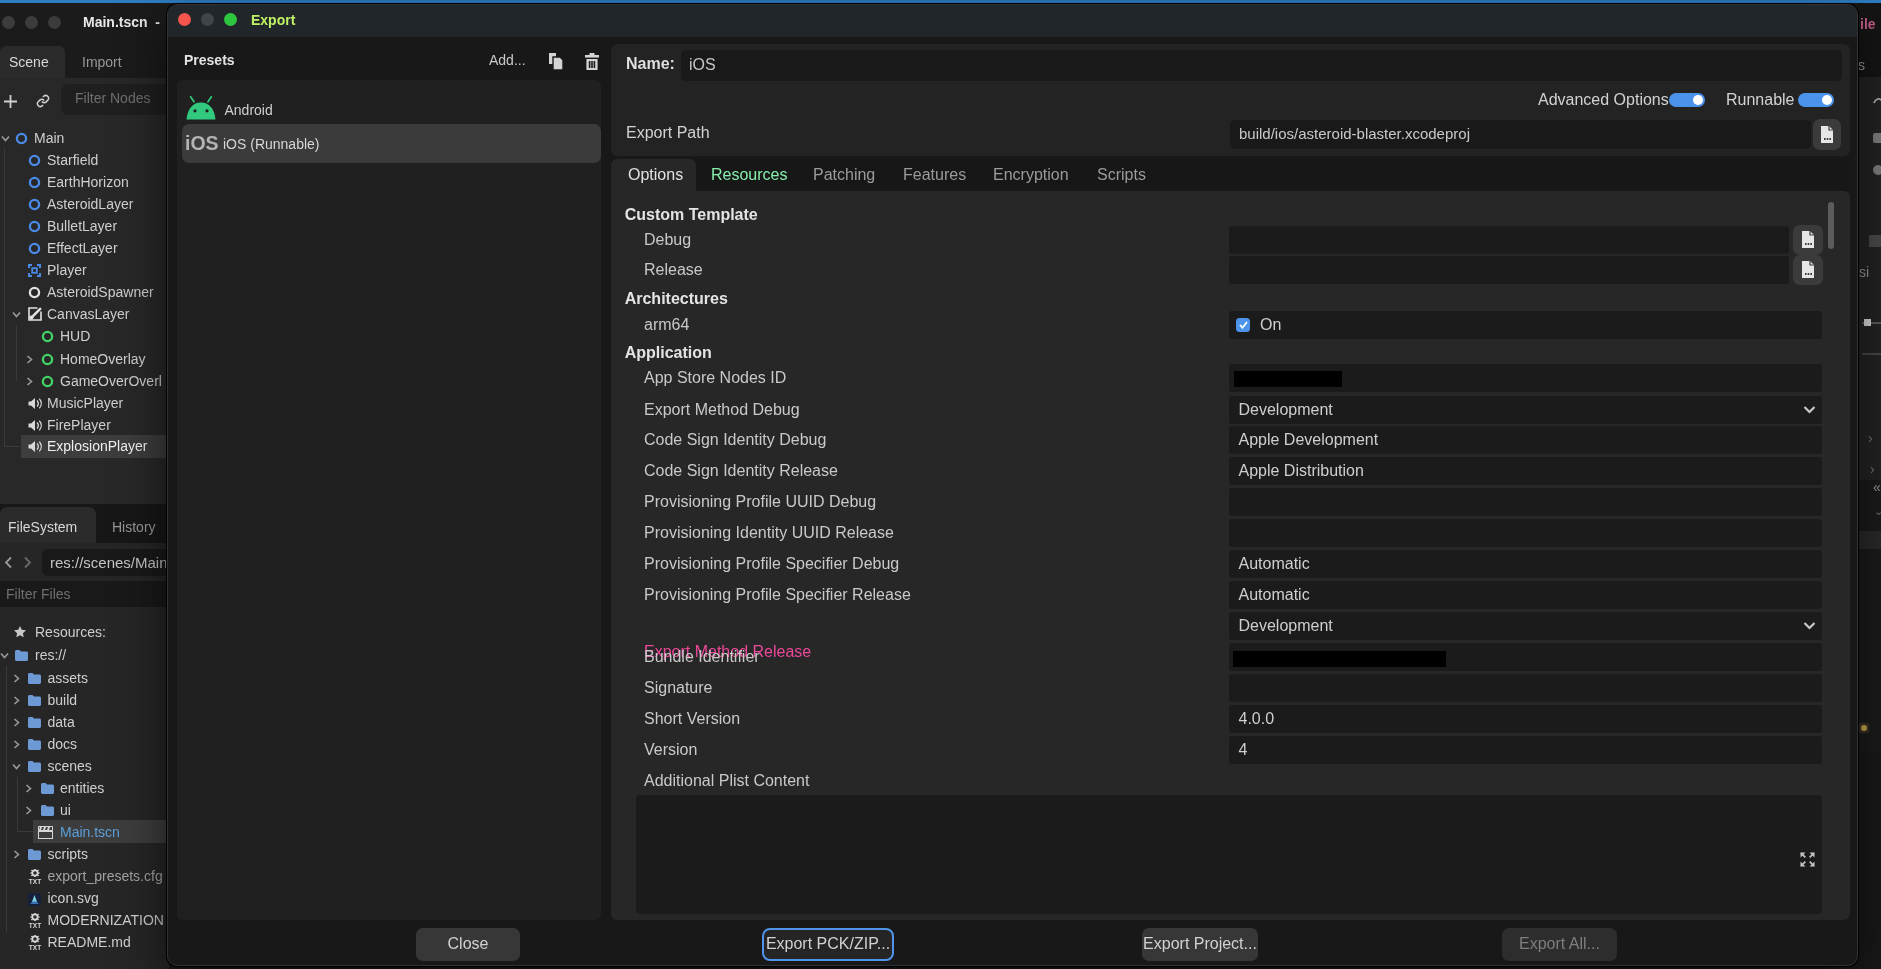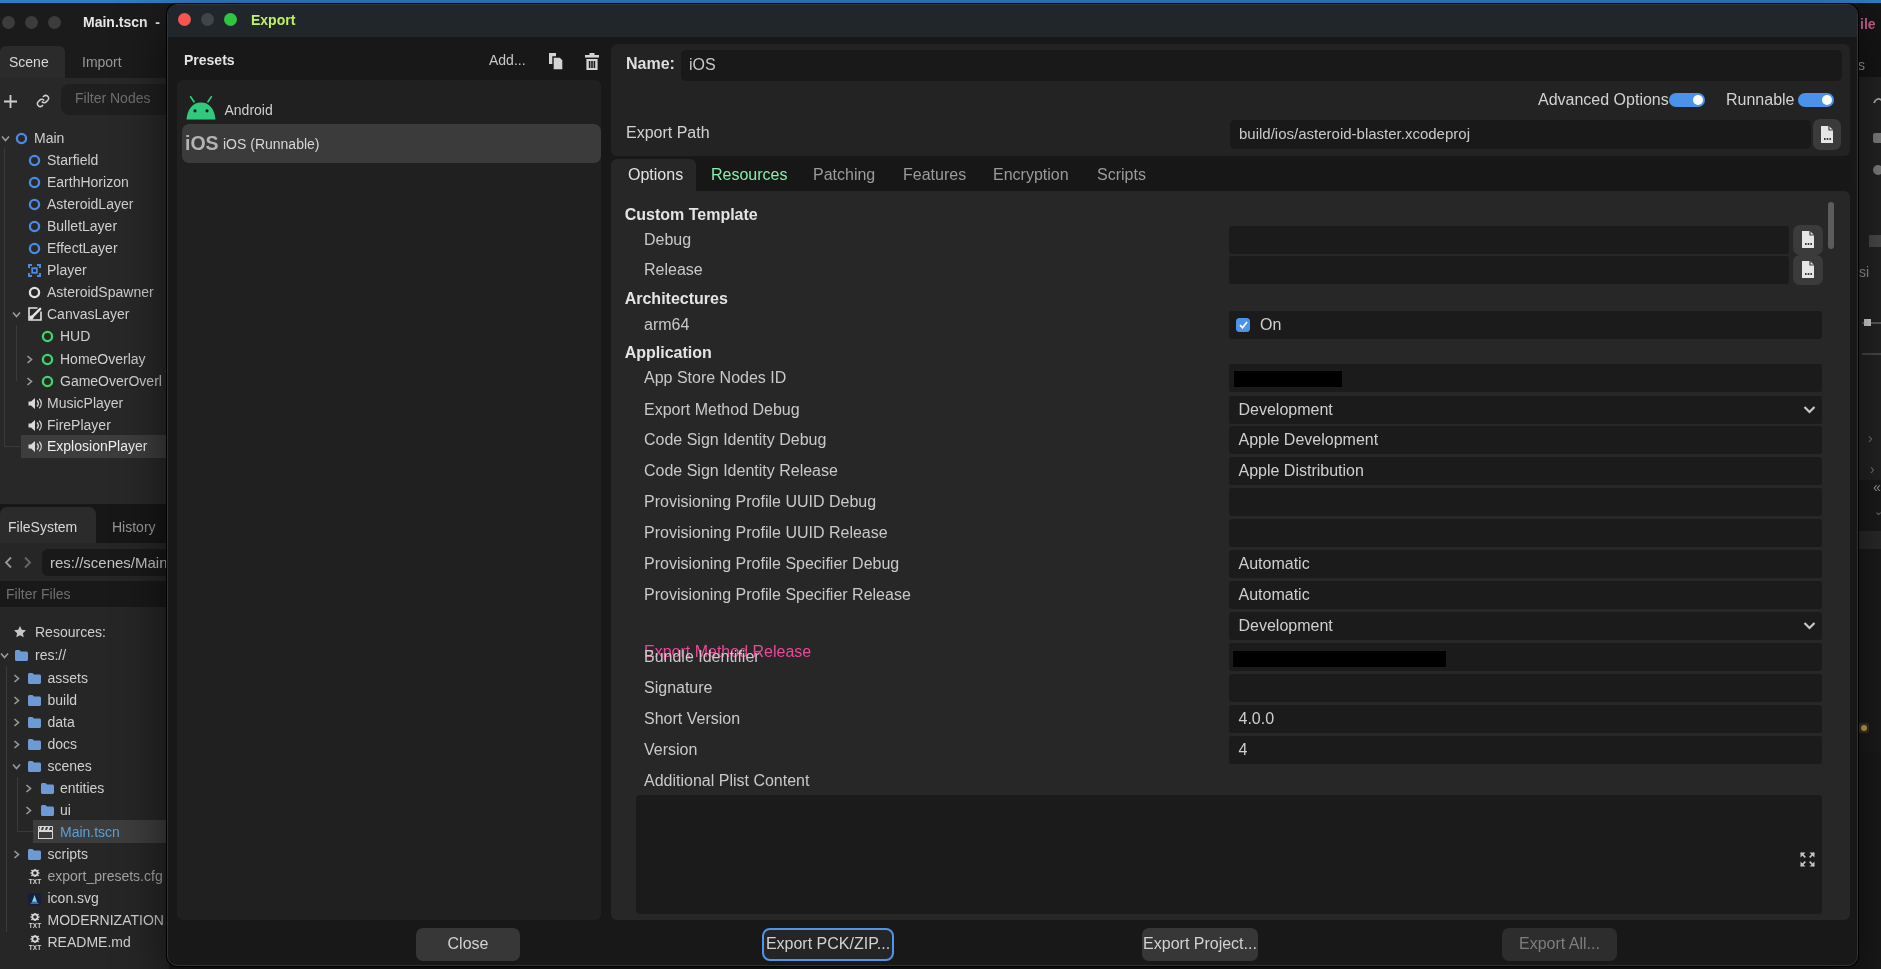--- a/index.html
+++ b/index.html
@@ -354,21 +354,21 @@
       <path d="M1.5 1l5 5 5-5" fill="none" stroke="#c8c8c8" stroke-width="2.2"></path>
     </svg>
 <div class="t2" style="left:476px;top:424.1px;color:#c9c9c9">Code Sign Identity Debug</div>
 <div class="abs" style="left:1061px;top:421.1px;width:593px;height:28px;background:#1b1b1b;border-radius:3px"></div>
 <div class="t2" style="left:1070.5px;top:424.1px;color:#cfcfcf">Apple Development</div>
 <div class="t2" style="left:476px;top:455.3px;color:#c9c9c9">Code Sign Identity Release</div>
 <div class="abs" style="left:1061px;top:452.3px;width:593px;height:28px;background:#1b1b1b;border-radius:3px"></div>
 <div class="t2" style="left:1070.5px;top:455.3px;color:#cfcfcf">Apple Distribution</div>
 <div class="t2" style="left:476px;top:485.9px;color:#c9c9c9">Provisioning Profile UUID Debug</div>
 <div class="abs" style="left:1061px;top:482.9px;width:593px;height:28px;background:#1b1b1b;border-radius:3px"></div>
-<div class="t2" style="left:476px;top:517.1px;color:#c9c9c9">Provisioning Profile UUID Release</div>
+<div class="t2" style="left:476px;top:517.1px;color:#c9c9c9">Provisioning Identity UUID Release</div>
 <div class="abs" style="left:1061px;top:514.1px;width:593px;height:28px;background:#1b1b1b;border-radius:3px"></div>
 <div class="t2" style="left:476px;top:548.3px;color:#c9c9c9">Provisioning Profile Specifier Debug</div>
 <div class="abs" style="left:1061px;top:545.3px;width:593px;height:28px;background:#1b1b1b;border-radius:3px"></div>
 <div class="t2" style="left:1070.5px;top:548.3px;color:#cfcfcf">Automatic</div>
 <div class="t2" style="left:476px;top:578.9px;color:#c9c9c9">Provisioning Profile Specifier Release</div>
 <div class="abs" style="left:1061px;top:575.9px;width:593px;height:28px;background:#1b1b1b;border-radius:3px"></div>
 <div class="t2" style="left:1070.5px;top:578.9px;color:#cfcfcf">Automatic</div>
 <div class="t2" style="left:476px;top:636px;color:#ec4899">Export Method Release</div>
 <div class="abs" style="left:1061px;top:607.1px;width:593px;height:28px;background:#1b1b1b;border-radius:3px"></div>
 <div class="t2" style="left:1070.5px;top:610.1px;color:#cfcfcf">Development</div>

